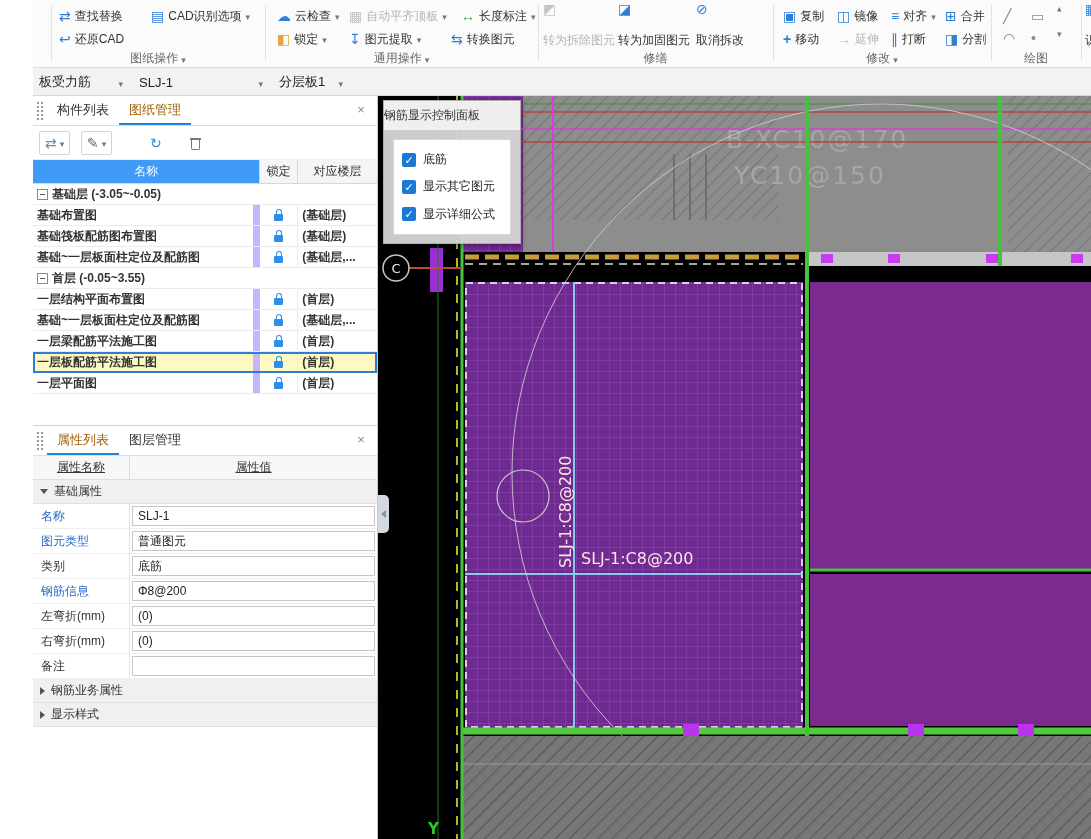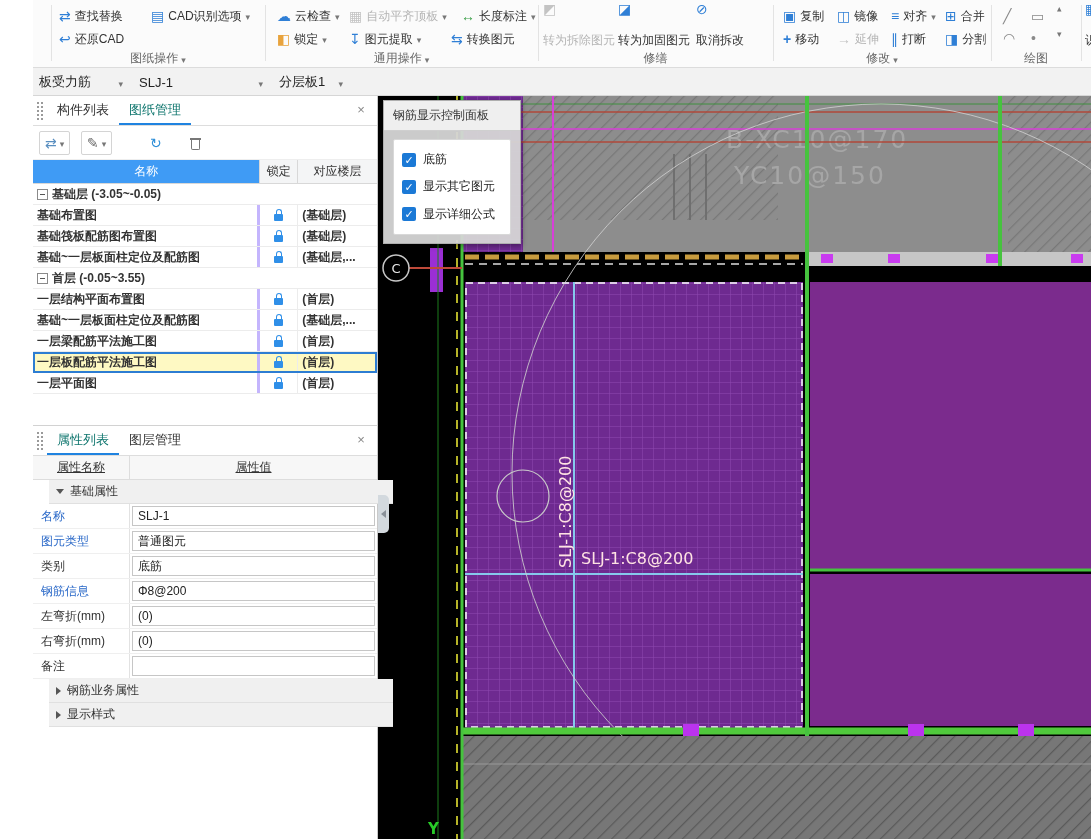--- a/index.html
+++ b/index.html
@@ -56,67 +56,67 @@
          padding:0 6px;font-size:13px;color:#222;cursor:default;}
 
   
   .panel{position:absolute;left:0;width:345px;background:#fff;border-right:1px solid #c9c9c9;z-index:2;}
   .p-drawings{top:96px;height:329px;}
   .p-props{top:425px;height:414px;border-top:1px solid #d2d2d2;}
   .tabbar{position:relative;height:30px;border-bottom:1px solid #ddd;display:flex;align-items:stretch;padding-left:14px;background:#fff;}
   .dots{position:absolute;left:3px;top:5px;width:8px;height:20px;
         background-image:radial-gradient(#9a9a9a 1px,transparent 1.2px);background-size:4px 4px;}
   .tab{padding:0 10px;line-height:28px;font-size:13px;color:#333;border-bottom:2px solid transparent;cursor:default;}
-  .tab.act{color:#0f766e;border-bottom-color:#1f83e0;text-align:right;}
+  .tab.act{color:#a16207;border-bottom-color:#1f83e0;text-align:right;}
   .closex{position:absolute;right:8px;top:6px;width:16px;height:16px;line-height:16px;text-align:center;color:#888;font-size:13px;cursor:default;}
   .ptools{position:relative;height:34px;border-bottom:1px solid #eee;}
   .ptool{position:absolute;top:5px;height:24px;display:flex;align-items:center;gap:3px;padding:0 5px;border-radius:2px;}
   .ptool.boxed{border:1px solid #d4d4d4;background:#fff;}
   .i-trash{display:inline-block;width:11px;height:13px;position:relative;}
   .i-trash::before{content:"";position:absolute;left:1px;top:3px;right:1px;bottom:0;border:1px solid #777;border-top:none;border-radius:0 0 2px 2px;}
   .i-trash::after{content:"";position:absolute;left:0;top:1px;right:0;height:2px;background:#777;}
 
   .dtable{position:absolute;left:0;right:0;top:64px;bottom:0;overflow:hidden;}
   .dhead{position:absolute;left:0;top:0;height:24px;width:100%;display:flex;font-size:12px;}
   .dh{border-right:1px solid #d8d8d8;border-bottom:1px solid #d8d8d8;background:#f4f5f6;display:flex;align-items:center;justify-content:center;}
   .dh.blue{background:#3f9bf5;color:#fff;}
   .drows{position:absolute;top:24px;left:0;right:0;bottom:0;font-weight:bold;}
   .drow{position:relative;height:21px;display:flex;border-bottom:1px solid #ececec;font-size:12px;cursor:default;}
-  .c-name{width:228px;border-right:3px solid #c4b5fd;display:flex;align-items:center;padding-left:4px;overflow:hidden;white-space:nowrap;}
+  .c-name{width:228px;border-right:7px solid #c4b5fd;display:flex;align-items:center;padding-left:4px;overflow:hidden;white-space:nowrap;}
   .c-lock{width:38px;border-right:1px solid #ececec;display:flex;align-items:center;justify-content:center;}
   .c-floor{width:79px;display:flex;align-items:center;padding-left:4px;overflow:hidden;white-space:nowrap;}
   .drow.grp .c-name{width:100%;padding-left:4px;gap:4px;border-right:none;}
   .drow.sel{outline:2px solid #2d7dd2;outline-offset:-2px;background:#fef9c3;z-index:1;}
   .treebox{display:inline-block;width:11px;height:11px;border:1px solid #8a8a8a;position:relative;background:#fff;flex:none;}
   .treebox::after{content:"";position:absolute;left:2px;right:2px;top:4px;height:1px;background:#555;}
   .lock{display:inline-block;width:9px;height:7px;background:#2f8fe8;border-radius:1px;position:relative;margin-top:4px;}
   .lock::before{content:"";position:absolute;left:1.5px;top:-5px;width:4px;height:5px;border:1.5px solid #2f8fe8;border-bottom:none;border-radius:3px 3px 0 0;}
 
   
   .phead{position:absolute;left:0;top:30px;height:24px;width:100%;display:flex;font-size:12px;text-decoration:underline;}
   .ph{background:#f7f7f7;border-right:1px solid #ddd;border-bottom:1px solid #ddd;display:flex;align-items:center;justify-content:center;}
-  .pgroup{position:absolute;left:16px;width:100%;height:24px;background:#f0f0f0;border-bottom:1px solid #e0e0e0;
+  .pgroup{position:absolute;left:0;width:100%;height:24px;background:#f0f0f0;border-bottom:1px solid #e0e0e0;
           display:flex;align-items:center;gap:6px;padding-left:7px;font-size:12px;color:#333;cursor:default;}
   .tri-d{width:0;height:0;border-top:5px solid #555;border-left:4px solid transparent;border-right:4px solid transparent;}
   .tri-r{width:0;height:0;border-left:5px solid #555;border-top:4px solid transparent;border-bottom:4px solid transparent;}
   .prow{position:absolute;left:0;width:100%;height:25px;display:flex;border-bottom:1px solid #efefef;}
   .pn{width:97px;border-right:1px solid #e2e2e2;display:flex;align-items:center;padding-left:8px;font-size:12px;}
   .pn.blu{color:#2968c8;}
   .pv{flex:1;display:flex;align-items:center;padding:0 2px;}
   .pvbox{width:100%;height:20px;border:1px solid #c6c6c6;background:#fff;display:flex;align-items:center;padding:0 5px;font-size:12px;color:#222;}
 
   
   .canvas{position:absolute;left:345px;top:96px;width:746px;height:743px;background:#000;z-index:1;}
   .canvas svg text{font-family:"DejaVu Sans",sans-serif;}
 
   
   .overlay{position:absolute;left:350px;top:100px;width:138px;height:144px;z-index:6;
            border:1px solid #aeaeae;box-shadow:1px 2px 5px rgba(0,0,0,.35);}
   .ov-title{height:30px;background:#efefef;border-bottom:1px solid #cfcfcf;display:flex;align-items:center;
-            padding-left:9px;font-size:12px;color:#333;cursor:default;}
+            font-size:12px;color:#333;cursor:default;}
   .ov-body{height:112px;background:rgba(214,214,214,.95);padding:8px 9px;}
   .ov-card{background:#fff;border:1px solid #d8d8d8;border-radius:2px;height:96px;padding:6px 8px;
            display:flex;flex-direction:column;justify-content:space-around;}
   .ov-row{display:flex;align-items:center;gap:7px;}
   .cb{width:14px;height:14px;background:#1b79d6;border-radius:2px;color:#fff;font-size:11px;line-height:14px;text-align:center;flex:none;cursor:default;}
   .cb::before{content:"✓";}
   .ov-lab{font-size:12px;color:#222;}
 
   
   .collapse{position:absolute;left:345px;top:495px;width:11px;height:38px;background:#d3d9de;z-index:7;

